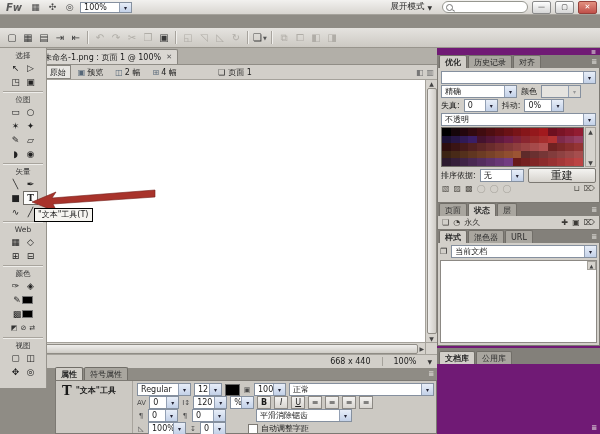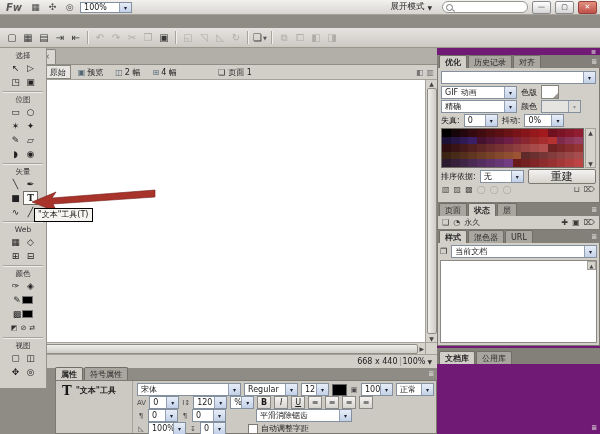--- a/index.html
+++ b/index.html
@@ -45,21 +45,21 @@
   .pv-btn .ico{font-size:8px;color:#567}
   .pv-btn.active{background:#e9e7e3;border-color:#8a8781}
   .page-indicator{position:absolute;left:50%;transform:translateX(-50%);display:flex;align-items:center;gap:3px;font-size:8px;color:#222}
   .strip-right{position:absolute;right:3px;display:flex;gap:3px;color:#777;font-size:8px}
   .canvas{position:absolute;left:0;top:32px;right:12px;bottom:26px;background:#ffffff}
   .vscroll{position:absolute;top:32px;right:0;width:12px;bottom:26px;background:#d6d3cd;border-left:1px solid #a5a29b;display:flex;flex-direction:column;align-items:center;justify-content:space-between;font-size:6px;color:#444;box-sizing:border-box}
   .hscroll{position:absolute;left:0;right:12px;bottom:14px;height:12px;background:#d6d3cd;border-top:1px solid #a5a29b;display:flex;align-items:center;justify-content:space-between;font-size:6px;color:#444;padding:0 1px;box-sizing:border-box}
   .vthumb{width:8px;flex:1;margin:1px 0;background:linear-gradient(90deg,#efeeec,#cfccc6);border:1px solid #8f8c85;border-radius:2px}
   .hthumb{height:8px;flex:1;margin:0 1px;background:linear-gradient(#efeeec,#cfccc6);border:1px solid #8f8c85;border-radius:2px}
   .corner{position:absolute;right:0;bottom:14px;width:12px;height:12px;background:#d6d3cd;border-left:1px solid #a5a29b;border-top:1px solid #a5a29b;box-sizing:border-box}
-  .doc-status{position:absolute;left:0;right:0;bottom:0;height:14px;background:#d2cfc9;border-top:1px solid #a5a29b;display:flex;align-items:center;justify-content:flex-end;gap:2px;padding:0 5px;font-size:8px;box-sizing:border-box}
+  .doc-status{position:absolute;left:0;right:0;bottom:0;height:14px;background:#d2cfc9;border-top:1px solid #a5a29b;display:flex;align-items:center;justify-content:flex-end;gap:11px;padding:0 5px;font-size:8px;box-sizing:border-box}
   .vdiv{width:1px;height:9px;background:#a5a29b}
   
   .rightcol{position:absolute;left:437px;top:48px;width:163px;height:386px;background:#701a75;z-index:4}
   .collapse-strip{height:7px;display:flex;justify-content:flex-end;align-items:center;padding-right:4px;color:#e3e1dd;font-size:6px}
   .ptabs{height:13px;background:#83807a;display:flex;align-items:flex-end;gap:1px;padding-left:2px;position:relative}
   .ptab{height:12px;display:flex;align-items:center;gap:2px;padding:0 5px;font-size:8px;background:#a9a69f;border:1px solid #716e68;border-bottom:none;border-radius:2px 2px 0 0;color:#2b2b2b;white-space:nowrap}
   .ptab.active{background:#d2cfc9;font-weight:bold}
   .pmenu{position:absolute;right:3px;bottom:2px;color:#e8e6e2;font-size:7px}
   .pbody{background:#d2cfc9;border:1px solid #7c7973;border-top:none;box-sizing:border-box}
   #obody{height:135px;padding:3px;display:flex;flex-direction:column;gap:1px}
@@ -280,20 +280,21 @@
         </div>
         <div class="tool">
           <span>◎</span>
         </div>
       </div>
     </div>
 
   <div class="doc">
     <div class="doc-tabstrip">
       <div class="doc-tab">
+        <span>未命名-1.png : 页面 1 @ 100%</span>
         <span class="close">✕</span>
       </div>
     </div>
     <div class="preview-strip" id="previewstrip">
         <span class="pv-btn active">
           <span class="ico">✎</span>
           <span>原始</span>
         </span>
         <span class="pv-btn">
           <span class="ico">▣</span>
@@ -347,44 +348,40 @@
           <div class="ptab">历史记录</div>
           <div class="ptab">对齐</div>
           <span class="pmenu">≣</span>
         </div>
       <div class="pbody" id="obody">
         <div class="dd" style="width:100%">
             <span class="val"></span>
           </div>
         <div class="orow">
           <div class="dd" style="width:76px">
-              <span class="val">GIF 动画</span>
-            </div>
-          <span class="olabel">色版</span>
-          <span class="matte"></span>
-        </div>
-        <div class="orow">
-          <div class="dd" style="width:76px">
               <span class="val">精确</span>
             </div>
           <span class="olabel">颜色</span>
           <div class="dd disabled" style="width:40px">
               <span class="val"></span>
             </div>
         </div>
         <div class="orow">
           <span class="olabel">失真:</span>
           <div class="dd" style="width:34px">
               <span class="val">0</span>
             </div>
           <span class="olabel">抖动:</span>
           <div class="dd" style="width:40px">
               <span class="val">0%</span>
             </div>
         </div>
+        <div class="dd" style="width:100%">
+            <span class="val">不透明</span>
+          </div>
         <div class="swatch-wrap">
           <div class="swgrid" id="swgrid">
               <span class="sw" style="background: rgb(0, 0, 0);"></span>
               <span class="sw" style="background: rgb(22, 6, 10);"></span>
               <span class="sw" style="background: rgb(36, 6, 14);"></span>
               <span class="sw" style="background: rgb(50, 10, 16);"></span>
               <span class="sw" style="background: rgb(64, 12, 16);"></span>
               <span class="sw" style="background: rgb(78, 14, 18);"></span>
               <span class="sw" style="background: rgb(92, 16, 20);"></span>
               <span class="sw" style="background: rgb(106, 18, 22);"></span>
@@ -540,23 +537,20 @@
         <div class="ptab">符号属性</div>
         <span class="pmenu">≣</span>
       </div>
     <div class="props-body">
       <div class="pleft">
         <span class="bigT">T</span>
         <span class="plabel">"文本"工具</span>
       </div>
       <div class="pfields">
         <div class="prow">
-          <div class="dd" style="width:104px">
-              <span class="val">宋体</span>
-            </div>
           <div class="dd" style="width:54px">
               <span class="val">Regular</span>
             </div>
           <div class="dd" style="width:28px">
               <span class="val">12</span>
             </div>
           <span class="textchip"></span>
           <span class="ficon">▣</span>
           <div class="dd" style="width:32px">
               <span class="val">100</span>

